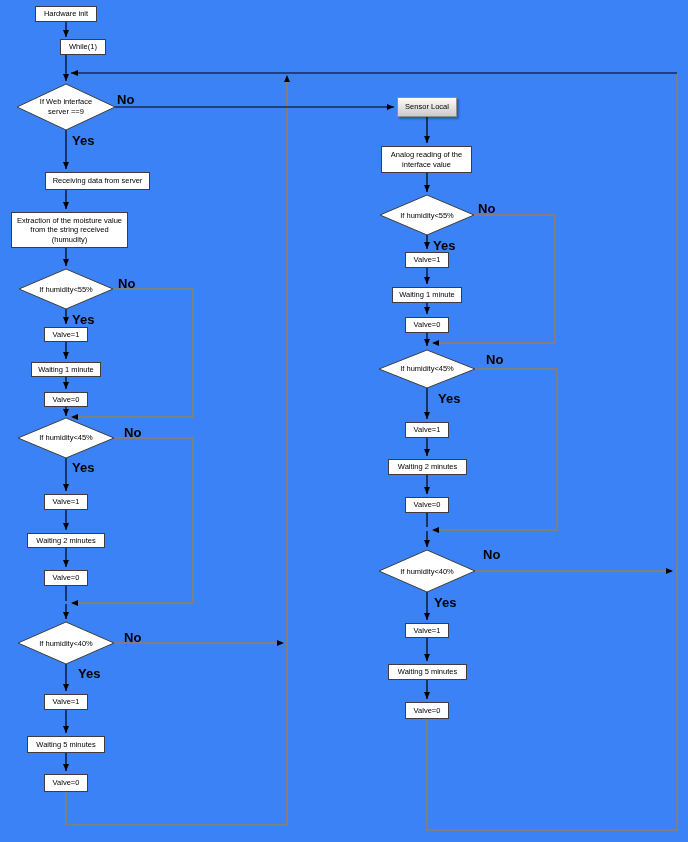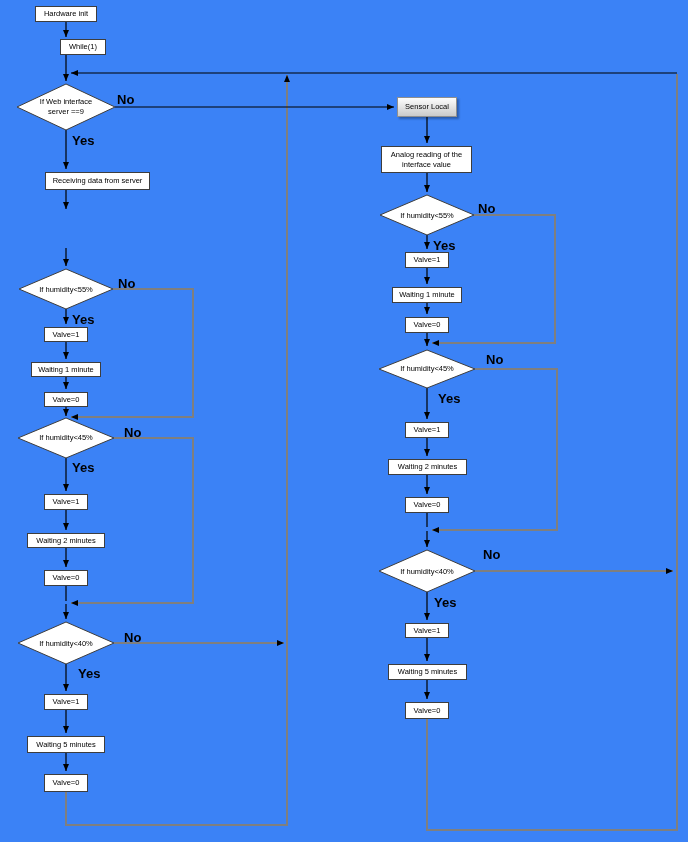--- a/index.html
+++ b/index.html
@@ -92,20 +92,27 @@
       <polygon points="66,622 114,643 66,664 18,643"></polygon>
       <polygon points="427,195 474,215 427,235 380,215"></polygon>
       <polygon points="427,350 475,369 427,388 379,369"></polygon>
       <polygon points="427,550 475,571 427,592 379,571"></polygon>
     </g>
   </svg>
 
   <div class="box" style="left:35px;top:6px;width:62px;height:16px;">Hardware init</div>
   <div class="box" style="left:60px;top:39px;width:46px;height:16px;">While(1)</div>
   <div class="box" style="left:13px;top:172px;width:105px;height:18px;margin-left:32px;">Receiving data from server</div>
+  <div class="box" style="left:11px;top:212px;width:117px;height:36px;">
+    <div>
+      <span class="ln">Extraction of the moisture value</span>
+      <span class="ln">from the string received</span>
+      <span class="ln">(humudity)</span>
+    </div>
+  </div>
   <div class="box" style="left:44px;top:327px;width:44px;height:15px;">Valve=1</div>
   <div class="box" style="left:31px;top:362px;width:70px;height:15px;">Waiting 1 minute</div>
   <div class="box" style="left:44px;top:392px;width:44px;height:15px;">Valve=0</div>
   <div class="box" style="left:44px;top:494px;width:44px;height:16px;">Valve=1</div>
   <div class="box" style="left:27px;top:533px;width:78px;height:15px;">Waiting 2 minutes</div>
   <div class="box" style="left:44px;top:570px;width:44px;height:16px;">Valve=0</div>
   <div class="box" style="left:44px;top:694px;width:44px;height:16px;">Valve=1</div>
   <div class="box" style="left:27px;top:736px;width:78px;height:17px;">Waiting 5 minutes</div>
   <div class="box" style="left:44px;top:774px;width:44px;height:18px;">Valve=0</div>
 

